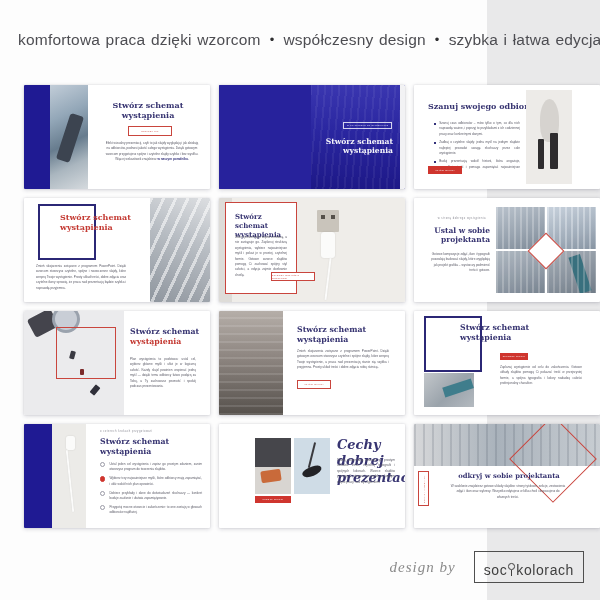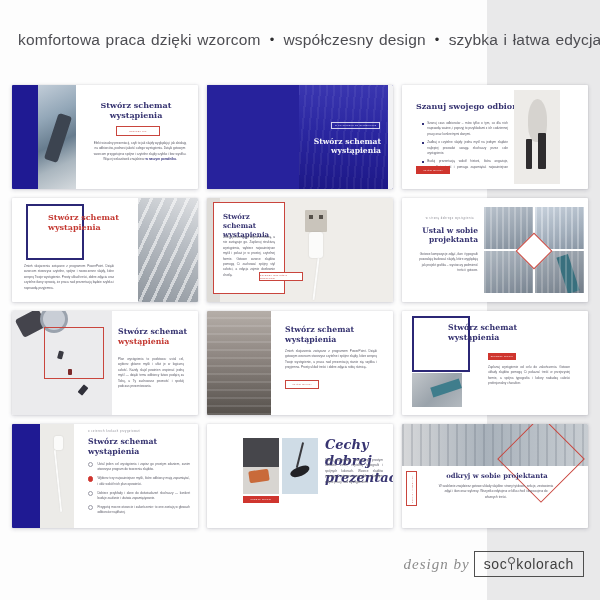--- a/index.html
+++ b/index.html
@@ -7,21 +7,21 @@
        font-family:"Liberation Sans",sans-serif;overflow:hidden;}
   .abs{position:absolute;}
   
   .side-band{position:absolute;top:0;right:0;width:113px;height:600px;background:#e9e9ea;}
   
   .headline{position:absolute;left:18px;top:31px;font-size:15.5px;color:#4d4d52;
             letter-spacing:.2px;word-spacing:1px;white-space:nowrap;}
   .headline .sep{display:inline-block;margin:0 9px;color:#2e2e30;font-size:13px;vertical-align:1px;}
   
   .card{position:absolute;width:186px;height:104px;background:#ffffff;border-radius:1px;
-        box-shadow:0 1px 4px rgba(40,40,70,.20),0 0 0 1px rgba(0,0,0,.025);overflow:hidden;}
+        box-shadow:0 1px 4px rgba(40,40,70,.20),0 0 0 1px rgba(0,0,0,.025);overflow:hidden;margin-left:12px;}
   .serif{font-family:"DejaVu Serif","Liberation Serif",serif;font-weight:700;white-space:pre-line;line-height:1.25;}
   .t-navy{color:#373471;}
   .t-red{color:#c43a33;}
   .t-white{color:#f5f5fb;}
   .greek{font-size:3.1px;line-height:1.75;color:#5b5b67;filter:blur(.22px);text-align:justify;}
   .greek.center{text-align:center;}
   .greek.right{text-align:right;}
   .greek .lnk{color:#33317a;font-weight:bold;}
   .kicker{font-size:2.6px;letter-spacing:.5px;color:#8b8b94;filter:blur(.2px);}
   .btn{display:flex;align-items:center;justify-content:center;font-size:2.5px;letter-spacing:.4px;filter:blur(.15px);}
@@ -46,23 +46,23 @@
   .ph-city .tex{position:absolute;inset:0;background:repeating-linear-gradient(90deg,rgba(255,255,255,.25) 0 2px,transparent 2px 6px);}
   .ph-aerial{background:linear-gradient(135deg,#c3c7cb 0%,#9aa3ab 55%,#b4bac0 100%);}
   .teal{position:absolute;background:#3f7d8c;transform:rotate(-18deg);}
   .ph-usb-bg{background:#efede9;}
   .ph-usb-strip{background:#ecebe8;}
   .ph-laptop{background:linear-gradient(180deg,#46464b 0 52%,#d8d5d1 52% 100%);}
   .ph-handset{background:#cfdce6;}
   .ph-aerial-lt{background:linear-gradient(90deg,#d7d8da 0%,#a9b2bb 45%,#c8cdd2 100%);}
   .ph-aerial-lt .tex{position:absolute;inset:0;background:repeating-linear-gradient(90deg,rgba(70,80,95,.18) 0 2px,transparent 2px 9px);}
   
-  .footer{position:absolute;right:16px;top:551px;display:flex;align-items:center;gap:4px;}
+  .footer{position:absolute;right:16px;top:551px;display:flex;align-items:center;gap:18px;}
   .design-by{font-family:"Liberation Serif",serif;font-style:italic;font-size:15px;color:#8b8b8b;letter-spacing:1px;}
-  .logo-box{border:1.5px solid #4f4f4f;padding:4px 9px 4px 9px;display:flex;align-items:flex-end;
+  .logo-box{border:1.5px solid #4f4f4f;padding:10px 9px 4px 9px;display:flex;align-items:flex-end;
             font-size:14px;color:#3f3f3f;letter-spacing:.6px;}
   .iglyph{display:inline-flex;flex-direction:column;align-items:center;width:8px;height:15px;margin:0 .5px;}
   .iglyph .ring{width:4.6px;height:4.6px;border:1.3px solid #3f3f3f;border-radius:50%;}
   .iglyph .stem{width:1.4px;height:6px;background:#3f3f3f;}
   .chip{border:.6px solid rgba(240,240,252,.85);color:#e9e9f8;font-size:2.4px;padding:1px 3px;
         letter-spacing:.4px;filter:blur(.18px);}
   .dot{width:3.4px;height:3.4px;border-radius:50%;border:.9px solid #9a9aa6;background:#fff;flex:none;}
   .dot.filled{background:#cf352e;border-color:#cf352e;}
   .vtag{writing-mode:vertical-rl;transform:rotate(180deg);font-size:2.3px;color:#c9453d;
         border:.7px solid #c9453d;display:flex;align-items:center;justify-content:center;

